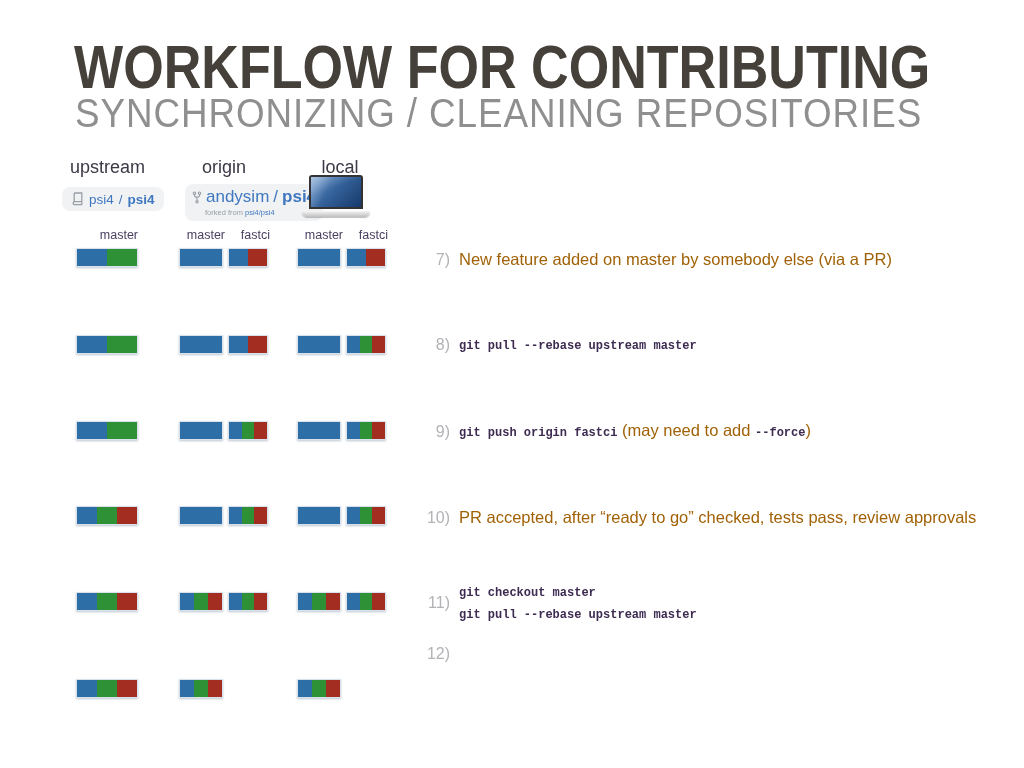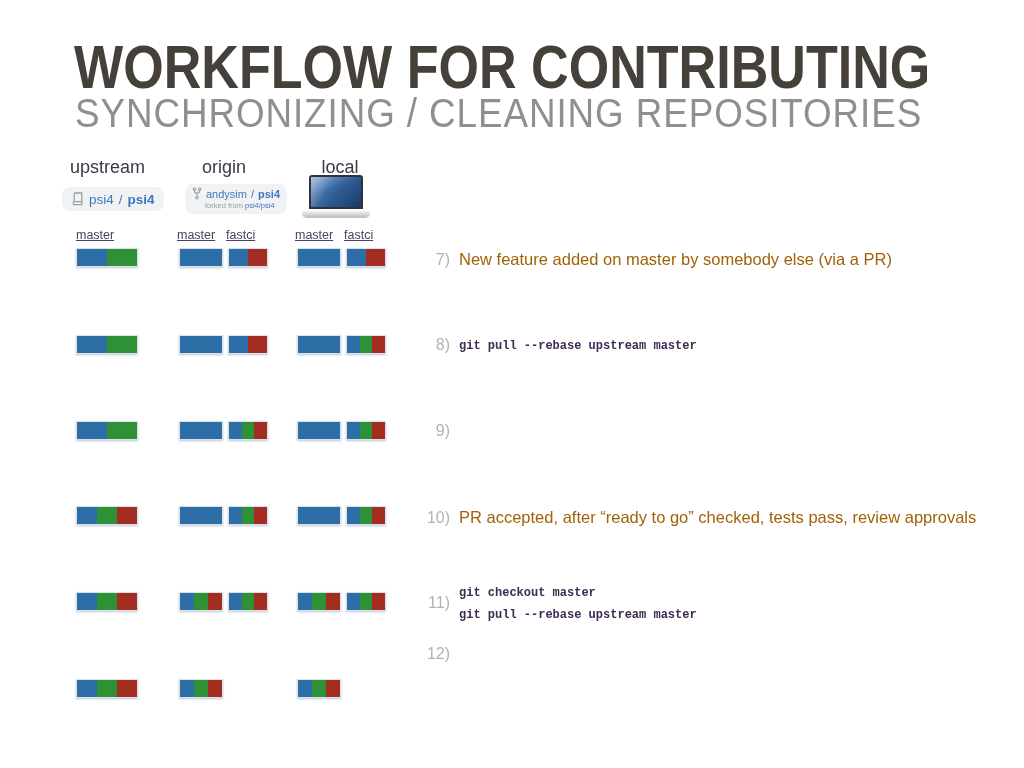--- a/index.html
+++ b/index.html
@@ -17,21 +17,21 @@
   
   .colhead{position:absolute;top:157px;font-size:18px;color:#3d3845;text-align:center;}
   .ch-upstream{left:60px;width:95px;}
   .ch-origin{left:180px;width:88px;}
   .ch-local{left:303px;width:74px;}
 
   
   .badge{position:absolute;background:#f1f2f4;border-radius:8px;font-size:13px;color:#4078c0;}
   .badge-upstream{left:62px;top:187px;height:24px;display:flex;align-items:center;padding:0 9px;gap:5px;}
   .badge-origin{left:185px;top:184px;padding:3px 7px 4px 7px;display:flex;flex-direction:column;}
-  .badge-row{display:flex;align-items:center;gap:4px;font-size:11px;}
+  .badge-row{display:flex;align-items:center;gap:4px;font-size:17px;}
   .repo-owner{font-weight:400;color:#4078c0;}
   .repo-sep{color:#4078c0;}
   .repo-name{font-weight:bold;color:#4078c0;}
   .badge-upstream .repo-owner,.badge-upstream .repo-sep,.badge-upstream .repo-name{font-size:13.5px;}
   .forked-note{font-size:7.5px;color:#9aa0a6;padding-left:13px;margin-top:1px;white-space:nowrap;}
   .forked-repo{color:#4078c0;}
   .gicon{display:inline-block;line-height:0;}
 
   
   .laptop{position:absolute;left:302px;top:175px;width:68px;height:42px;}
@@ -39,21 +39,21 @@
                  border-radius:3px 3px 0 0;padding:2px;box-sizing:border-box;}
   .laptop-display{width:100%;height:100%;
       background:linear-gradient(115deg,rgba(255,255,255,.30) 0%,rgba(255,255,255,0) 35%),
                  linear-gradient(160deg,rgba(255,255,255,.18) 10%,rgba(255,255,255,0) 40%),
                  linear-gradient(135deg,#6b97cc 0%,#35639c 45%,#16396a 100%);}
   .laptop-base{position:absolute;left:0;bottom:0;width:68px;height:6px;
                background:linear-gradient(#f4f4f4,#bfbfbf);border-radius:1px 1px 7px 7px;
                box-shadow:0 1px 1px rgba(0,0,0,.25);}
 
   
-  .branch{position:absolute;top:228px;font-size:12.5px;color:#4a4161;text-align:left;text-decoration:underline;}
+  .branch{position:absolute;top:228px;font-size:12.5px;color:#4a4161;text-align:right;}
   .b-um{left:76px;width:62px;}
   .b-om{left:177px;width:48px;}
   .b-of{left:226px;width:44px;}
   .b-lm{left:295px;width:48px;}
   .b-lf{left:344px;width:44px;}
 
   
   .block{position:absolute;height:19px;display:flex;box-sizing:border-box;
          border:1px solid #d9e1ea;box-shadow:0 1px 2px rgba(110,130,155,.45);}
   .seg{flex:1;}
@@ -260,20 +260,23 @@
         </div>
       </div>
       <div class="step" style="top: 345px;">
         <span class="step-num">8)</span>
         <div class="step-lines">
           <div class="step-line"><span class="mono">git pull --rebase upstream master</span></div>
         </div>
       </div>
       <div class="step" style="top: 431px;">
         <span class="step-num">9)</span>
+        <div class="step-lines">
+          <div class="step-line"><span class="mono">git push origin fastci</span><span class="sans"> (may need to add </span><span class="mono">--force</span><span class="sans">)</span></div>
+        </div>
       </div>
       <div class="step" style="top: 517px;">
         <span class="step-num">10)</span>
         <div class="step-lines">
           <div class="step-line"><span class="sans">PR accepted, after “ready to go” checked, tests pass, review approvals</span></div>
         </div>
       </div>
       <div class="step" style="top: 603px;">
         <span class="step-num">11)</span>
         <div class="step-lines">

